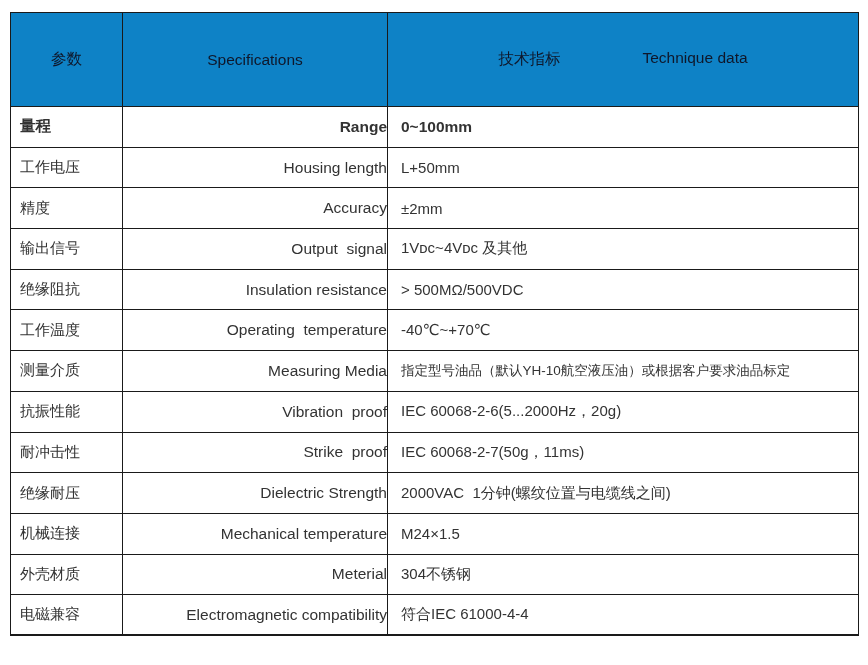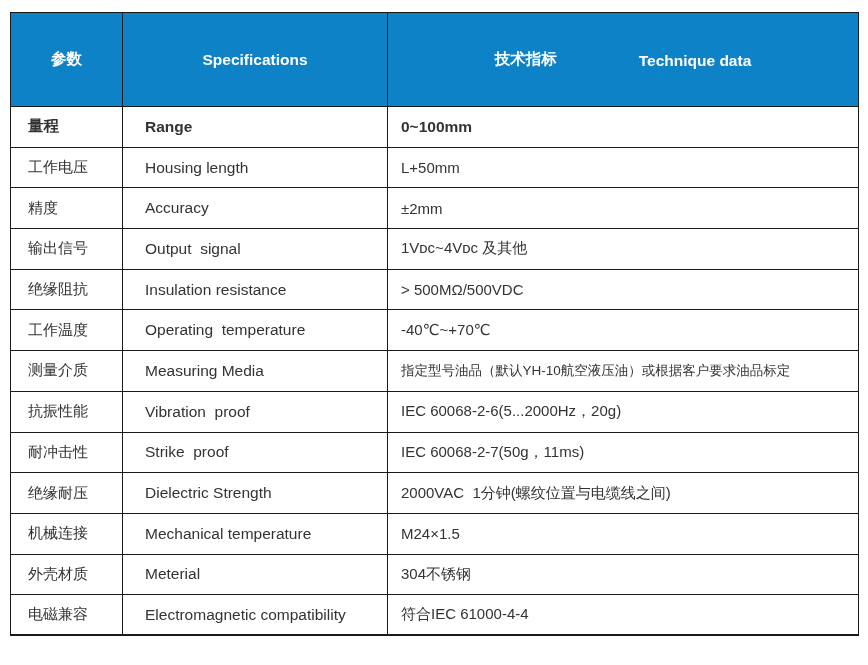--- a/index.html
+++ b/index.html
@@ -34,39 +34,40 @@
   th, td {
     border: 1px solid #1a1a1a;
     vertical-align: middle;
     white-space: pre-wrap;
     overflow: hidden;
     padding: 0;
   }
   thead tr { height: 36px; }
   thead th {
     background: #0E82C6;
-    color: #ffffff;
-    font-weight: 700;
+    color: #0f172a;
+    font-weight: 400;
     font-size: 15.5px;
     text-align: center;
   }
   .tech-header {
     display: flex;
     justify-content: center;
-    align-items: flex-end;
+    align-items: flex-start;
     gap: 82px;
   }
   tbody tr { height: 40.7px; }
   td.param {
-    padding-left: 17px;
+    padding-left: 9px;
     font-size: 15px;
   }
   td.spec {
     padding-left: 22px;
     font-size: 15.5px;
+    text-align: right;
   }
   td.value {
     padding-left: 13px;
     font-size: 15px;
   }
   tr.emph td { font-weight: 600; font-size: 15.5px; }
   td.value.small { font-size: 13.5px; }
 </style>
 </head>
 <body>

